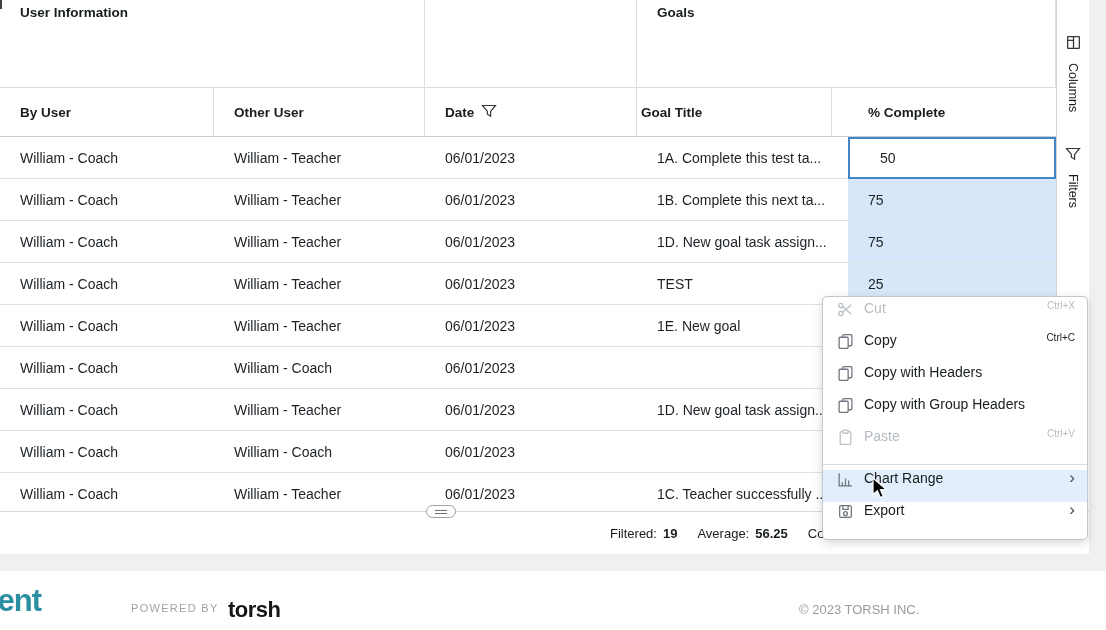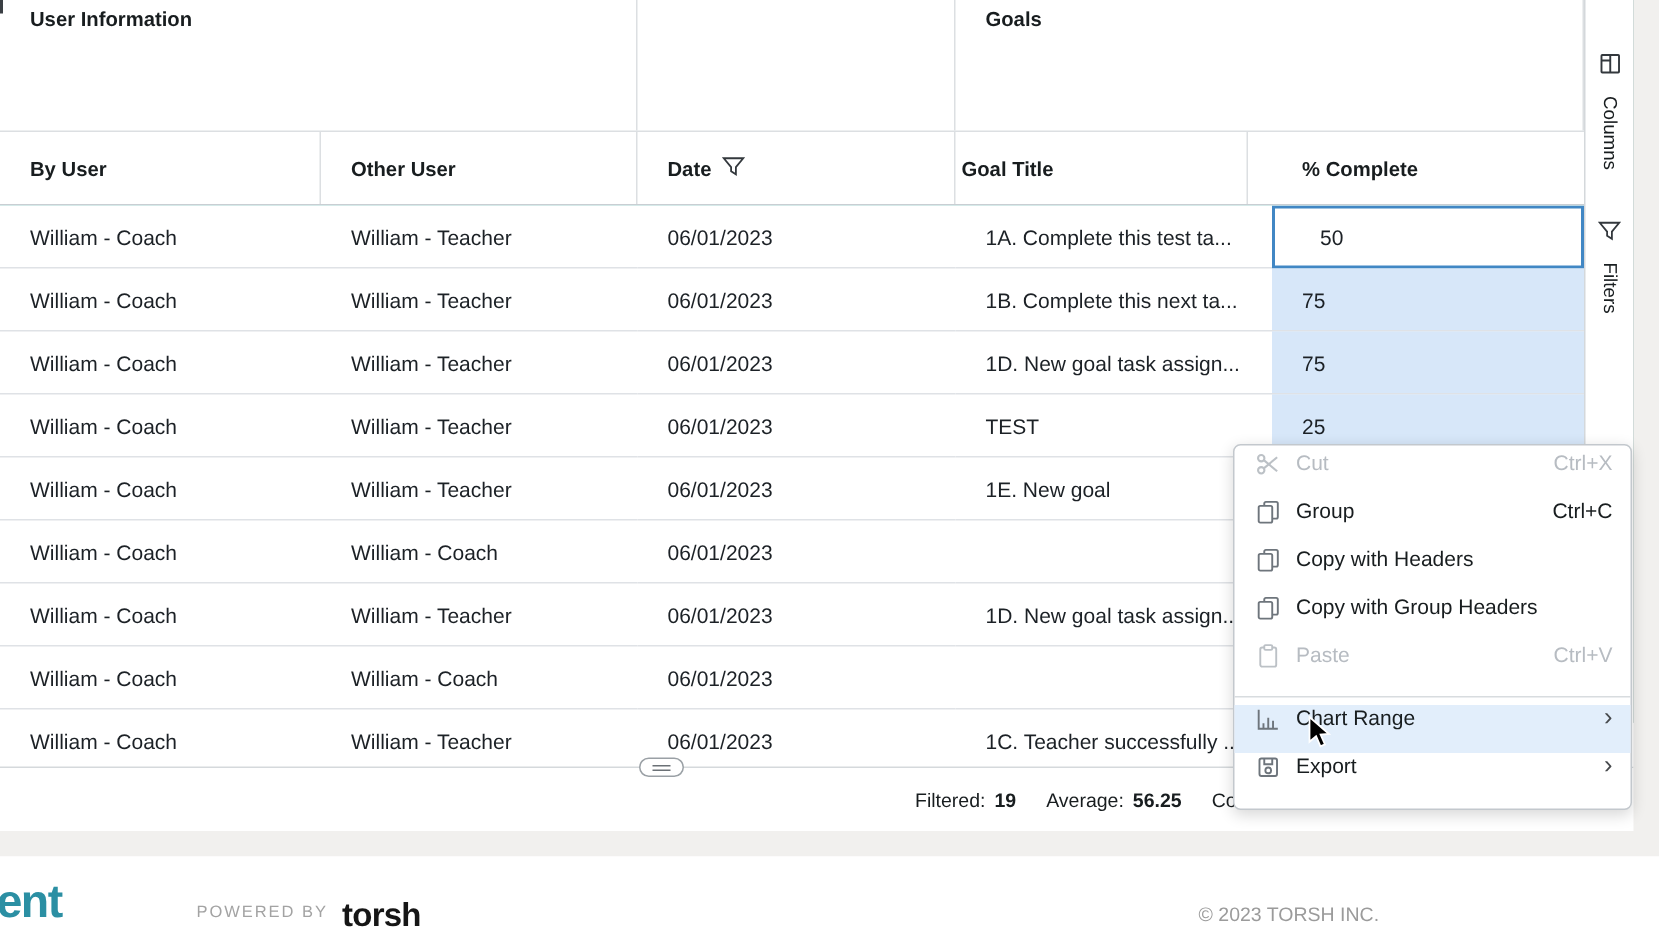--- a/index.html
+++ b/index.html
@@ -1,21 +1,21 @@
 <!DOCTYPE html>
 <html><head>
 <meta charset="utf-8">
 <style>
   * { box-sizing: border-box; margin: 0; padding: 0; }
   html,body { width:1106px; height:630px; overflow:hidden; background:#fff;
               font-family:"Liberation Sans", sans-serif; }
   #stage { position:relative; width:1106px; height:630px; overflow:hidden; background:#fff; }
 
   
-  #gridwrap { position:absolute; left:0; top:0; width:1089px; height:482px; background:#14b8a6;
+  #gridwrap { position:absolute; left:0; top:0; width:1089px; height:482px; background:#eab308;
               border-right:1px solid #404040; border-bottom:1px solid #b9b7c3; }
   .gcell { position:absolute; top:0; height:87px; border-right:1px solid #dcdfe2; }
   .gcell .glabel { position:absolute; left:20px; top:5px; font-size:13.5px; font-weight:700; color:#181d1f; }
   #ghead { position:absolute; left:0; top:0; width:1056px; height:88px; border-bottom:1px solid #dcdfe2; background:#fff; }
   #chead { position:absolute; left:0; top:88px; width:1056px; height:49px; border-bottom:1px solid #c9ced3; background:#fff; }
   .hcell { position:absolute; top:0; height:48px; display:flex; align-items:center; gap:7px;
            padding-left:20px; font-size:13.5px; font-weight:700; color:#181d1f; border-right:1px solid #dcdfe2; }
   .hcell:last-child { border-right:none; }
   .hcell svg { flex:0 0 auto; color:#33383d; }
 
@@ -48,21 +48,21 @@
   .side-tab .tlabel { writing-mode:vertical-rl; text-orientation:mixed; font-size:12.5px; color:#181d1f; }
   .side-tab svg { color:#33383d; }
 
   
   #ctxmenu { position:absolute; left:822px; top:296px; width:266px; height:244px; background:#fff;
              border:1px solid #c3c8cd; border-radius:5px; box-shadow:0 3px 10px rgba(0,0,0,0.16);
              padding-top:3px; z-index:40; }
   .mi { display:flex; height:32px; padding:0 12px 0 13px; font-size:14px; color:#181d1f; }
   .mi .ic { width:18px; height:18px; margin-right:10px; display:flex; align-items:center; justify-content:center; color:#6e757c; }
   .mi .mlabel { flex:0 0 auto; }
-  .mi .mshort { margin-left:auto; font-size:14px; color:#181d1f; }
+  .mi .mshort { margin-left:auto; font-size:10px; color:#181d1f; }
   .mi .mchev { margin-left:auto; font-size:17px; line-height:1; color:#46494c; transform:translateY(-1px); }
   .mi.disabled, .mi.disabled .mshort { color:#b7bcc2; }
   .mi.disabled .ic { color:#bcc1c6; }
   .mi.hl { background:#e2eefb; }
   .msep { border-top:1px solid #d8dcdf; margin:4px 0 5px 0; }
 
   
   #grayband { position:absolute; left:0; top:554px; width:1106px; height:17px; background:#f1f0ee; }
   #rightband { position:absolute; left:1089px; top:0; width:17px; height:554px; background:#f1f0ee; }
   #footer { position:absolute; left:0; top:571px; width:1106px; height:59px; background:#fff; }
@@ -236,21 +236,21 @@
         <span class="mlabel">Cut</span>
         <span class="mshort">Ctrl+X</span>
       </div>
       <div class="mi">
         <span class="ic">
           <svg width="17" height="17" viewBox="0 0 16 16" fill="none" stroke="currentColor" stroke-width="1.2">
             <rect x="5.5" y="1.5" width="8.5" height="10.5" rx="1"></rect>
             <rect x="2" y="4" width="8.5" height="10.5" rx="1" fill="#fff"></rect>
           </svg>
         </span>
-        <span class="mlabel">Group</span>
+        <span class="mlabel">Copy</span>
         <span class="mshort">Ctrl+C</span>
       </div>
       <div class="mi">
         <span class="ic">
           <svg width="17" height="17" viewBox="0 0 16 16" fill="none" stroke="currentColor" stroke-width="1.2">
             <rect x="5.5" y="1.5" width="8.5" height="10.5" rx="1"></rect>
             <rect x="2" y="4" width="8.5" height="10.5" rx="1" fill="#fff"></rect>
           </svg>
         </span>
         <span class="mlabel">Copy with Headers</span>

